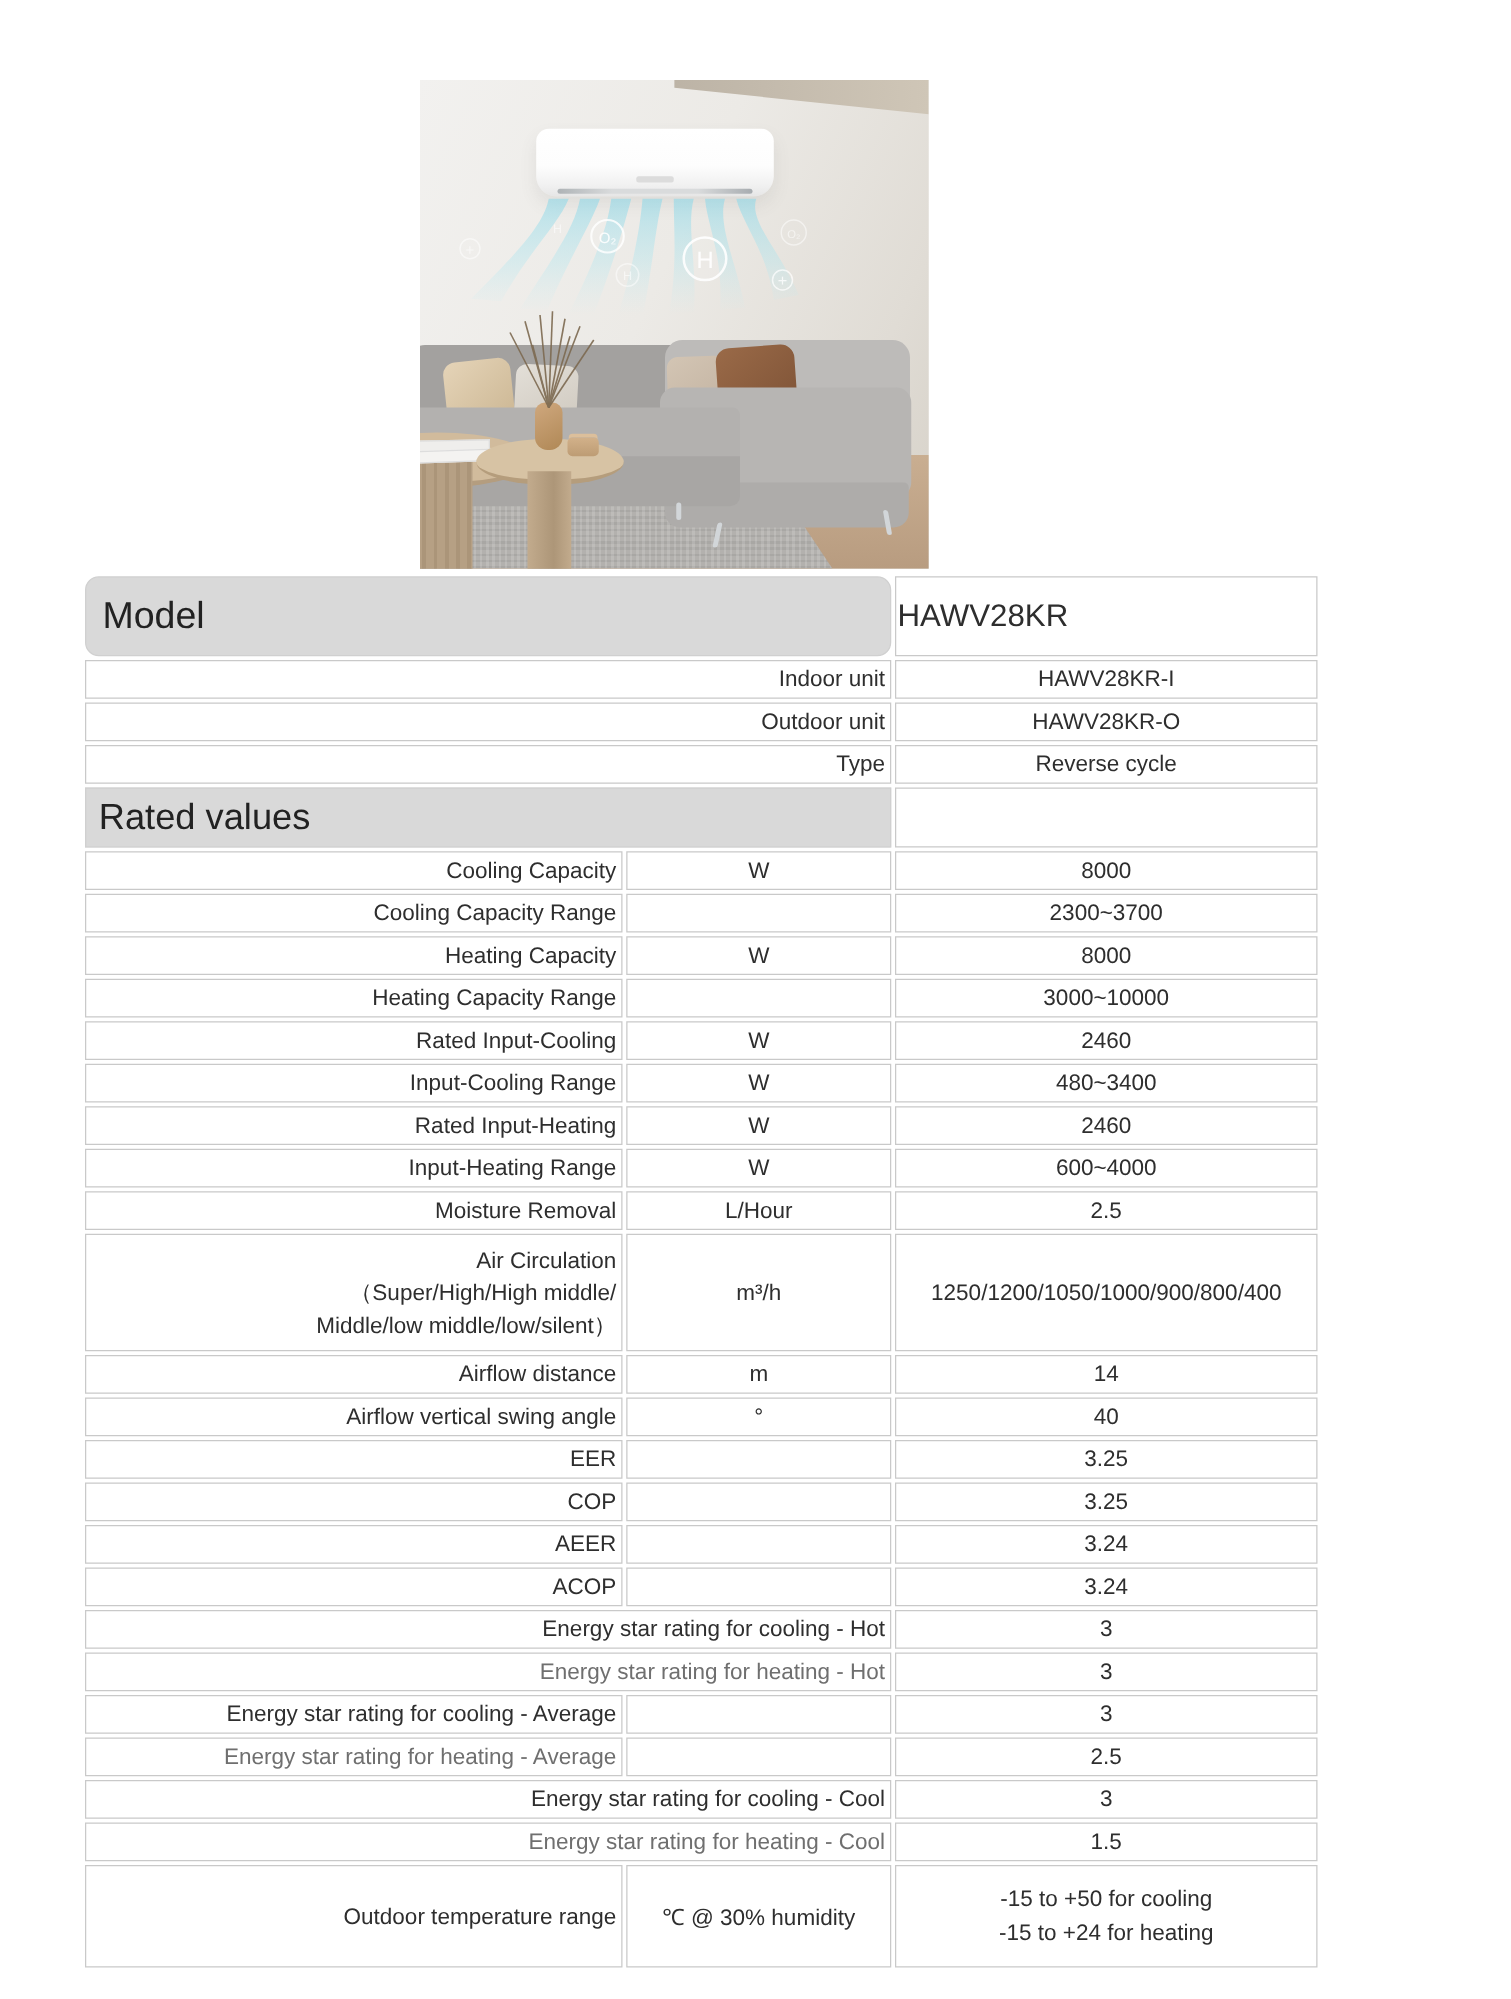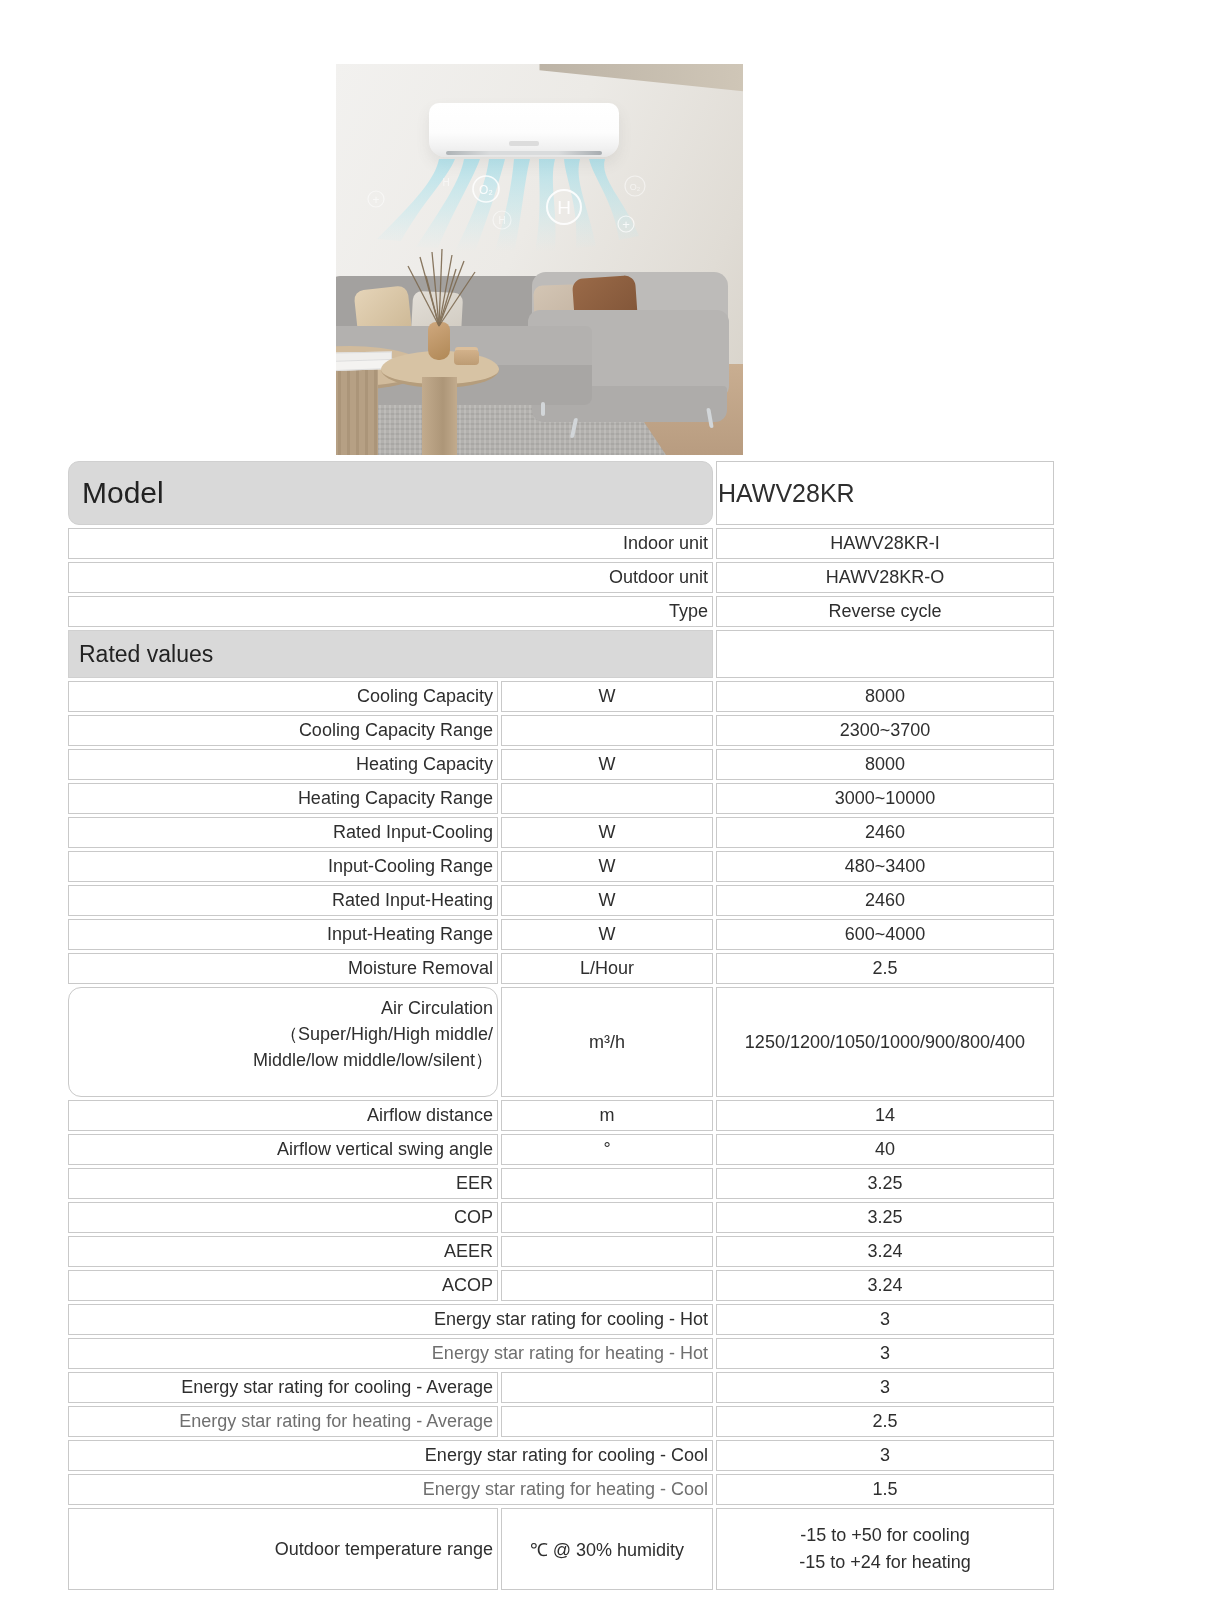--- a/index.html
+++ b/index.html
@@ -67,26 +67,26 @@
   .spec td{border:1px solid #c9c9c9;background:#ffffff;height:27px;vertical-align:middle;
         overflow:hidden;}
   td.label{padding:0 4px 0 45px;text-align:right;}
   td.unit{text-align:center;}
   td.value{text-align:center;}
   td.hdr{background:#d9d9d9;border-color:#d0d0d0;color:#222222;}
   td.model-label{font-size:30px;padding-left:13px;border-radius:11px;}
   td.model-value{font-size:25px;text-align:left;}
   tr.h-model td{height:60px;}
   tr.h-sect td{height:44px;}
-  td.sect-label{font-size:23px;padding-left:10px;}
+  td.sect-label{font-size:29px;padding-left:10px;}
   tr.h-air td{height:84px;}
   tr.h-temp td{height:78px;}
   td.muted{color:#6f6f6f;}
   td.prewrap{white-space:pre-line;line-height:1.5;}
-  td.air-label{white-space:pre-line;line-height:1.45;padding-top:4px;padding-bottom:20px;border-radius:13px;}
+  td.air-label{white-space:pre-line;line-height:1.45;padding-top:4px;padding-bottom:4px;}
 </style>
 </head>
 <body>
 
 <div class="page">
 
   <div class="photo">
     <div class="wall-corner"></div>
     <div class="floor"></div>
     <div class="rug"></div>

